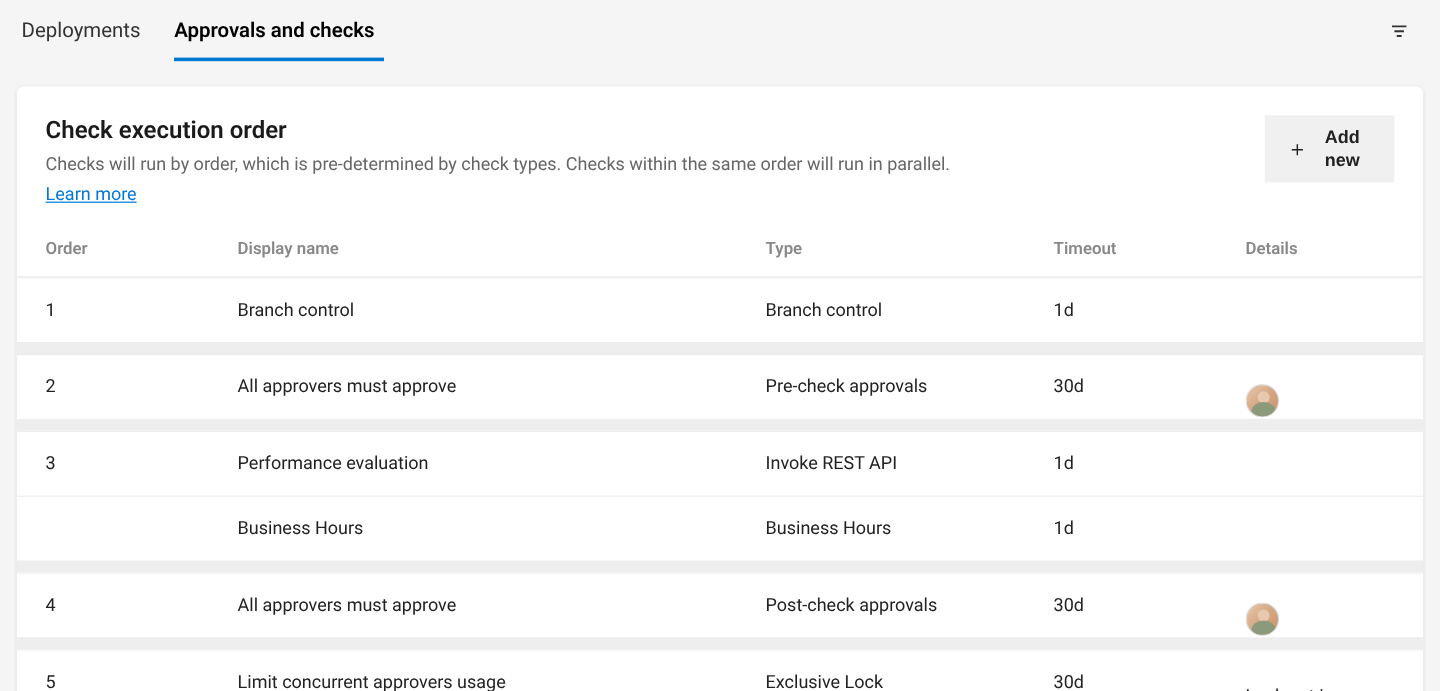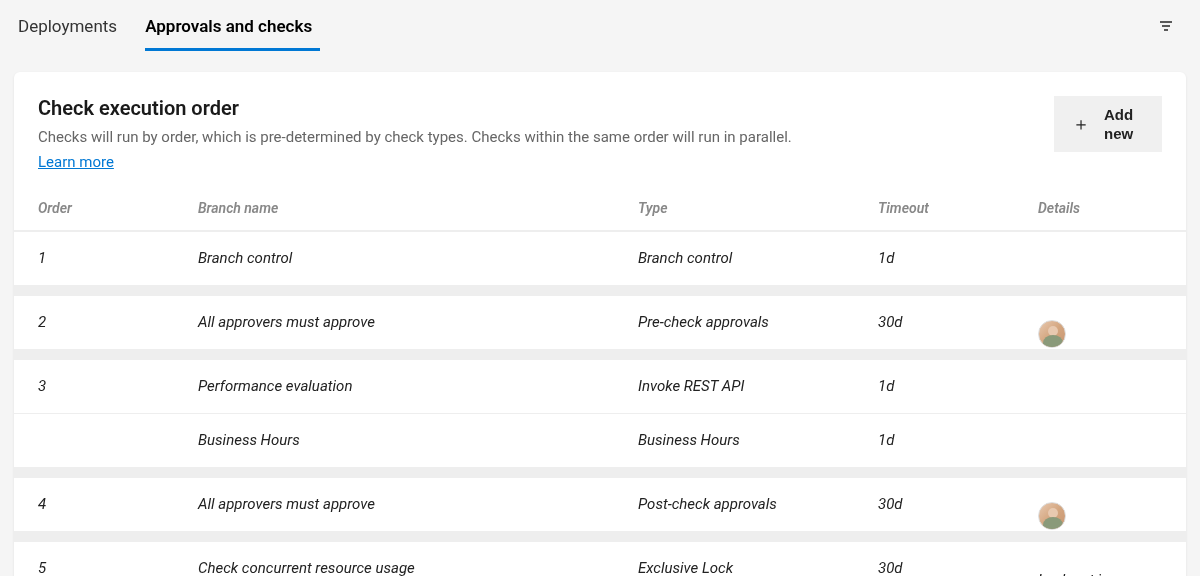--- a/index.html
+++ b/index.html
@@ -93,21 +93,20 @@
       color: #222;
       min-height: 56px;
     }
     .add-btn .plus { font-size: 18px; font-weight: 300; }
     .add-btn .label { font-weight: 600; max-width: 40px; text-align: left; line-height: 1.3; }
     .thead, .trow {
       display: grid;
       grid-template-columns: 160px 440px 240px 160px 1fr;
       align-items: center;
       padding: 0 24px;
-      font-style: italic;
     }
     .thead {
       height: 44px;
       color: #888;
       font-weight: 600;
       font-size: 14px;
       border-bottom: 1px solid #eee;
     }
     .trow {
       height: 54px;
@@ -176,21 +175,21 @@
       <a class="learn-more">Learn more</a>
     </div>
     <button class="add-btn">
       <span class="plus">＋</span>
       <span class="label">Add new</span>
     </button>
   </div>
 
   <div class="thead">
     <div>Order</div>
-    <div>Branch name</div>
+    <div>Display name</div>
     <div>Type</div>
     <div>Timeout</div>
     <div>Details</div>
   </div>
 
   <div id="tbody">
       <div class="trow">
         <div>1</div>
         <div>Branch control</div>
         <div>Branch control</div>
@@ -228,19 +227,19 @@
         <div>All approvers must approve</div>
         <div>Post-check approvals</div>
         <div>30d</div>
         <div class="details-cell">
           <div class="avatar"></div>
         </div>
       </div>
       <div class="gap"></div>
       <div class="trow">
         <div>5</div>
-        <div>Check concurrent resource usage</div>
+        <div>Limit concurrent approvers usage</div>
         <div>Exclusive Lock</div>
         <div>30d</div>
         <div class="details-cell">Lock not in …</div>
       </div>
     </div>
 </div>
 
 </body></html>

